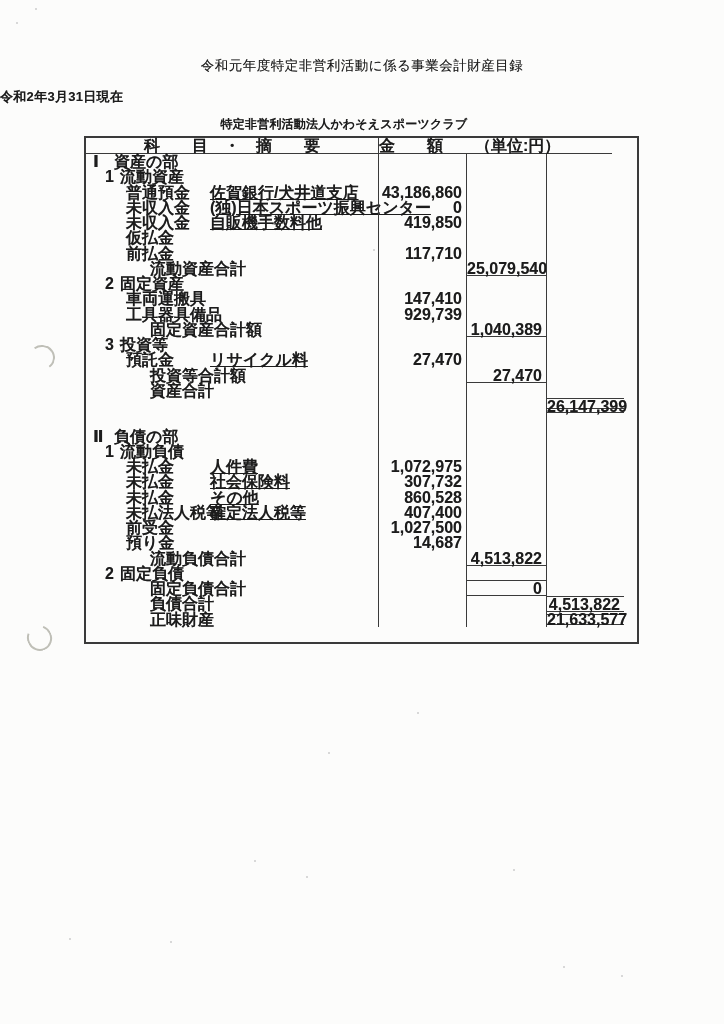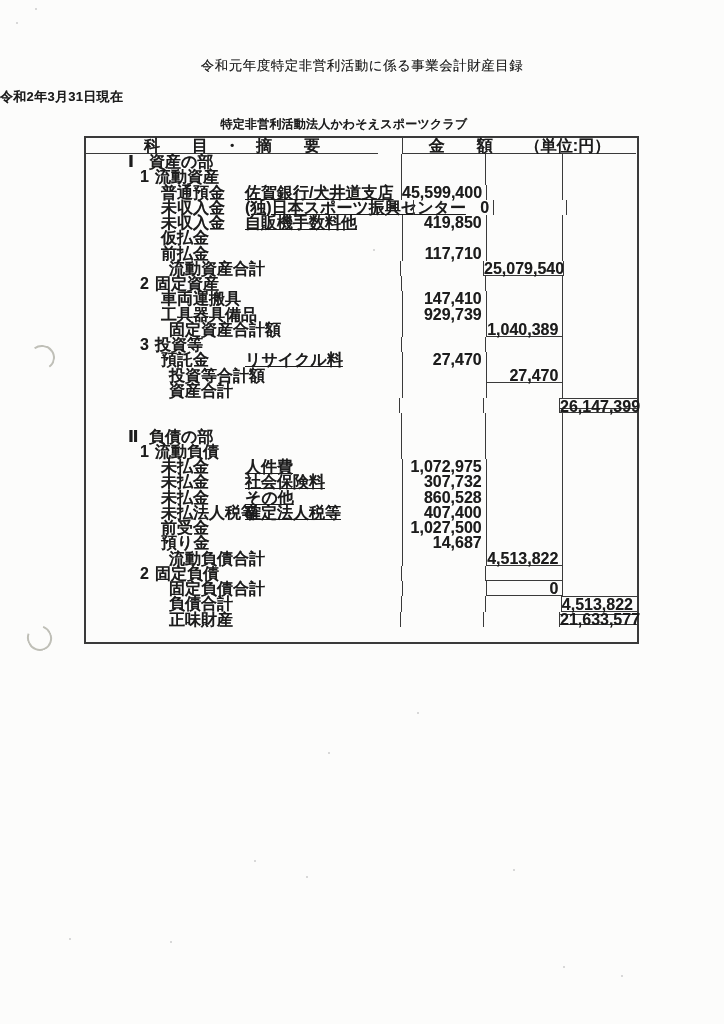--- a/index.html
+++ b/index.html
@@ -18,35 +18,35 @@
     font-size:13px; font-weight:bold; letter-spacing:.3px;}
   .doc-org{position:absolute; top:116px; left:-18px; width:724px; text-align:center;
     font-size:12px; font-weight:bold; letter-spacing:.2px;}
   
   .fin-table{position:absolute; left:84px; top:136px; width:555px; height:508px;
     box-sizing:border-box; border:2px solid var(--line);
     font-size:16px; font-weight:bold;}
   .hrow{display:flex; height:16px; line-height:15px;}
   .hrow .hc1{width:292px; text-align:center; box-sizing:border-box;
     border-bottom:1px solid var(--line);}
-  .hrow .hc2{width:234px; text-align:center; box-sizing:border-box;
-    border-left:1px solid var(--line); border-bottom:1px solid var(--line);margin-left:24px;}
-  .row{display:flex; height:15.25px; line-height:15.3px;margin-left:35px;}
+  .hrow .hc2{width:234px; text-align:left; box-sizing:border-box;
+    border-left:1px solid var(--line); border-bottom:1px solid var(--line);}
+  .row{display:flex; height:15.25px; line-height:15.3px;}
   .c{box-sizing:border-box; white-space:nowrap; overflow:visible;}
   .c1{width:292px;}
   .c2{width:88px; border-left:1px solid var(--line);}
   .c3{width:80px; border-left:1px solid var(--line);}
   .c4{width:78px; border-left:1px solid var(--line);}
   .amt{text-align:right; padding-right:4px;}
   
   .row.section .num{display:inline-block; padding-left:7px; width:21px;}
   .row.group .num{display:inline-block; padding-left:19px; width:15px;}
   .row.item .c1{padding-left:40px;text-decoration:underline;}
   .row.item .lbl{display:inline-block; width:84px;}
-  .row.subtotal .c1{padding-left:48px;}
+  .row.subtotal .c1{padding-left:64px;}
   
   .c3.rule{border-bottom:1px solid var(--line);}
   .c4.c4-grand{border-top:1px solid var(--line); border-bottom:1px solid var(--line);
     background-image:linear-gradient(var(--line),var(--line));
     background-size:100% 1px; background-position:0 calc(100% - 3px);
     background-repeat:no-repeat;}
   .c4.c4-sum{border-top:1px solid var(--line); border-bottom:1px solid var(--line);}
   .c4.c4-net{
     background-image:linear-gradient(var(--line),var(--line)),linear-gradient(var(--line),var(--line));
     background-size:100% 1px,100% 1px;
@@ -101,21 +101,21 @@
           <div class="c c4 amt"></div>
         </div>
         <div class="row group">
           <div class="c c1"><span class="num">1</span><span class="lbl">流動資産</span></div>
           <div class="c c2 amt"></div>
           <div class="c c3 amt"></div>
           <div class="c c4 amt"></div>
         </div>
         <div class="row item">
           <div class="c c1"><span class="lbl">普通預金</span><span class="desc">佐賀銀行/犬井道支店</span></div>
-          <div class="c c2 amt">45,599,400</div>
+          <div class="c c2 amt">43,186,860</div>
           <div class="c c3 amt"></div>
           <div class="c c4 amt"></div>
         </div>
         <div class="row item">
           <div class="c c1"><span class="lbl">未収入金</span><span class="desc">(独)日本スポーツ振興センター</span></div>
           <div class="c c2 amt">0</div>
           <div class="c c3 amt"></div>
           <div class="c c4 amt"></div>
         </div>
         <div class="row item">

